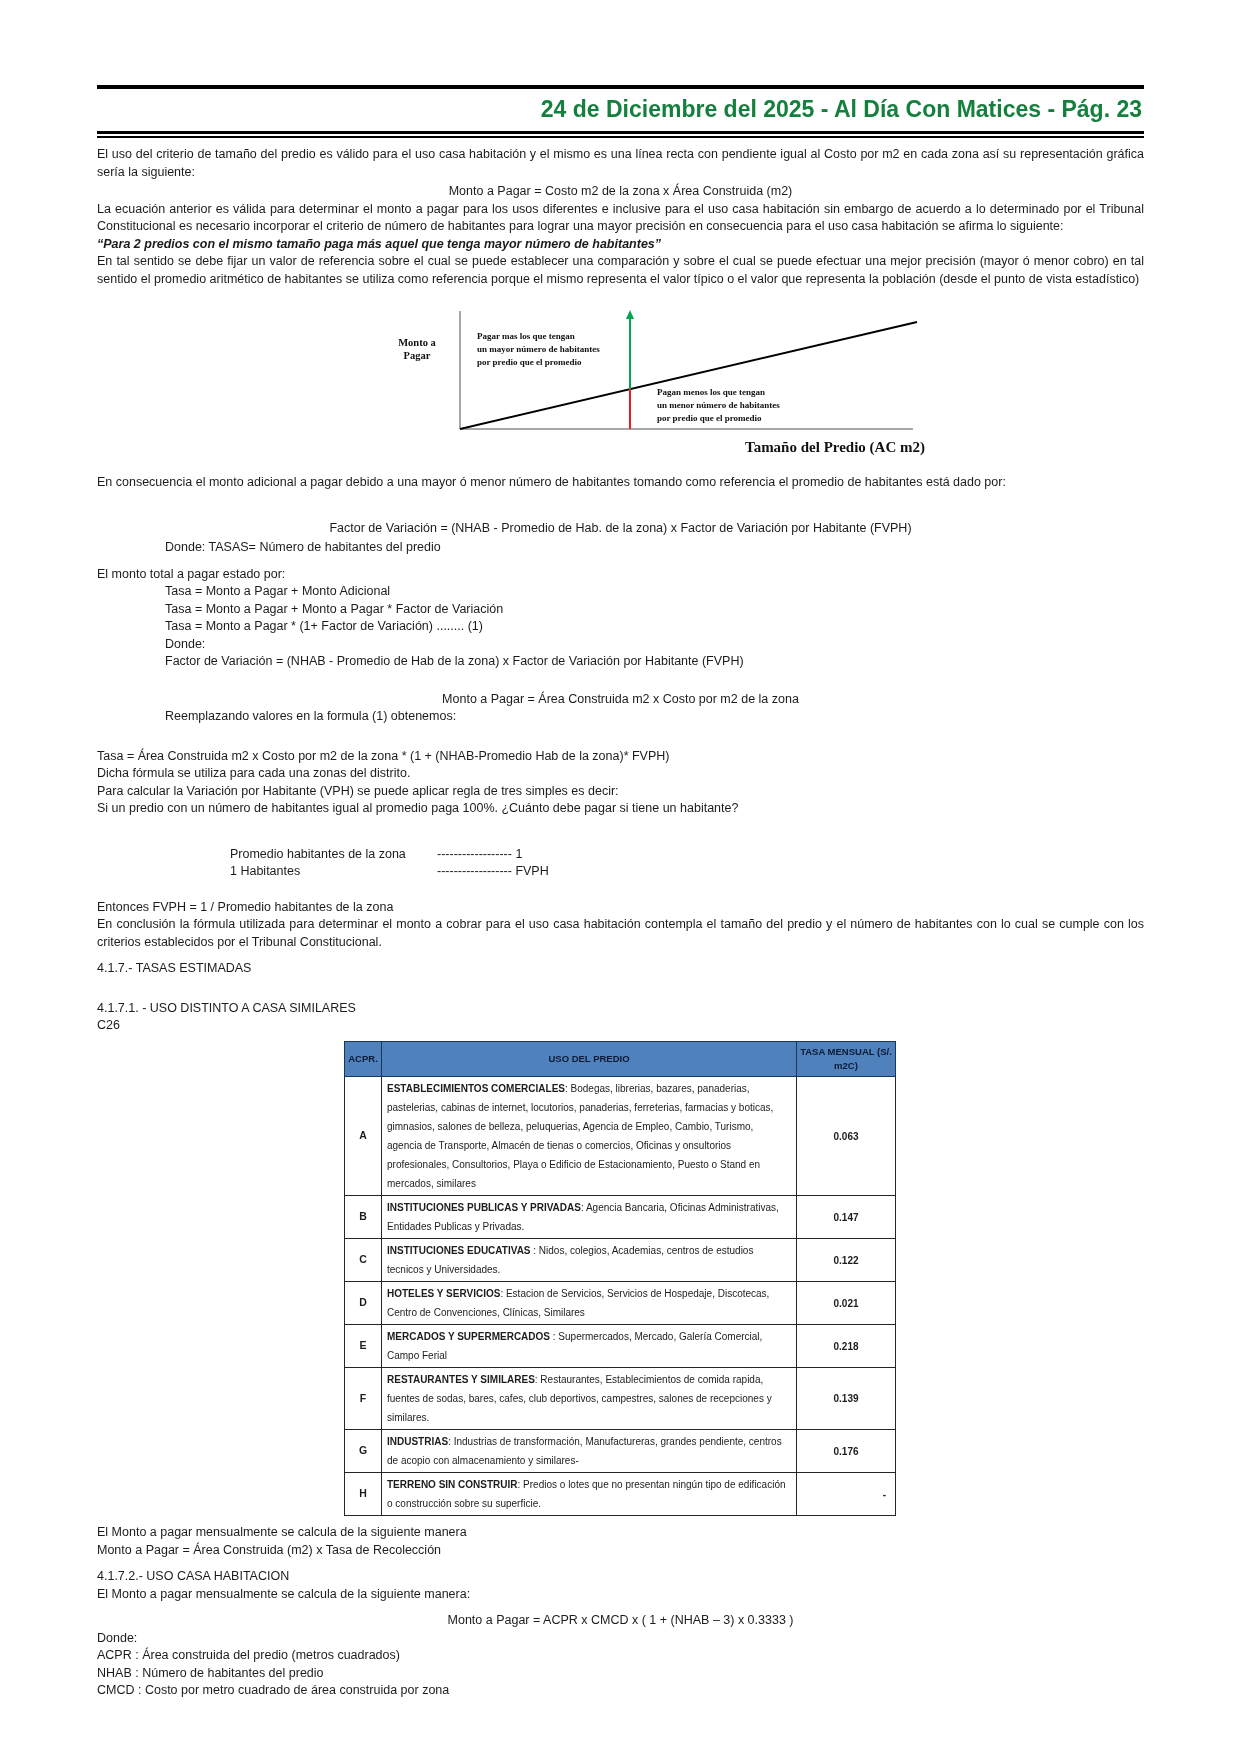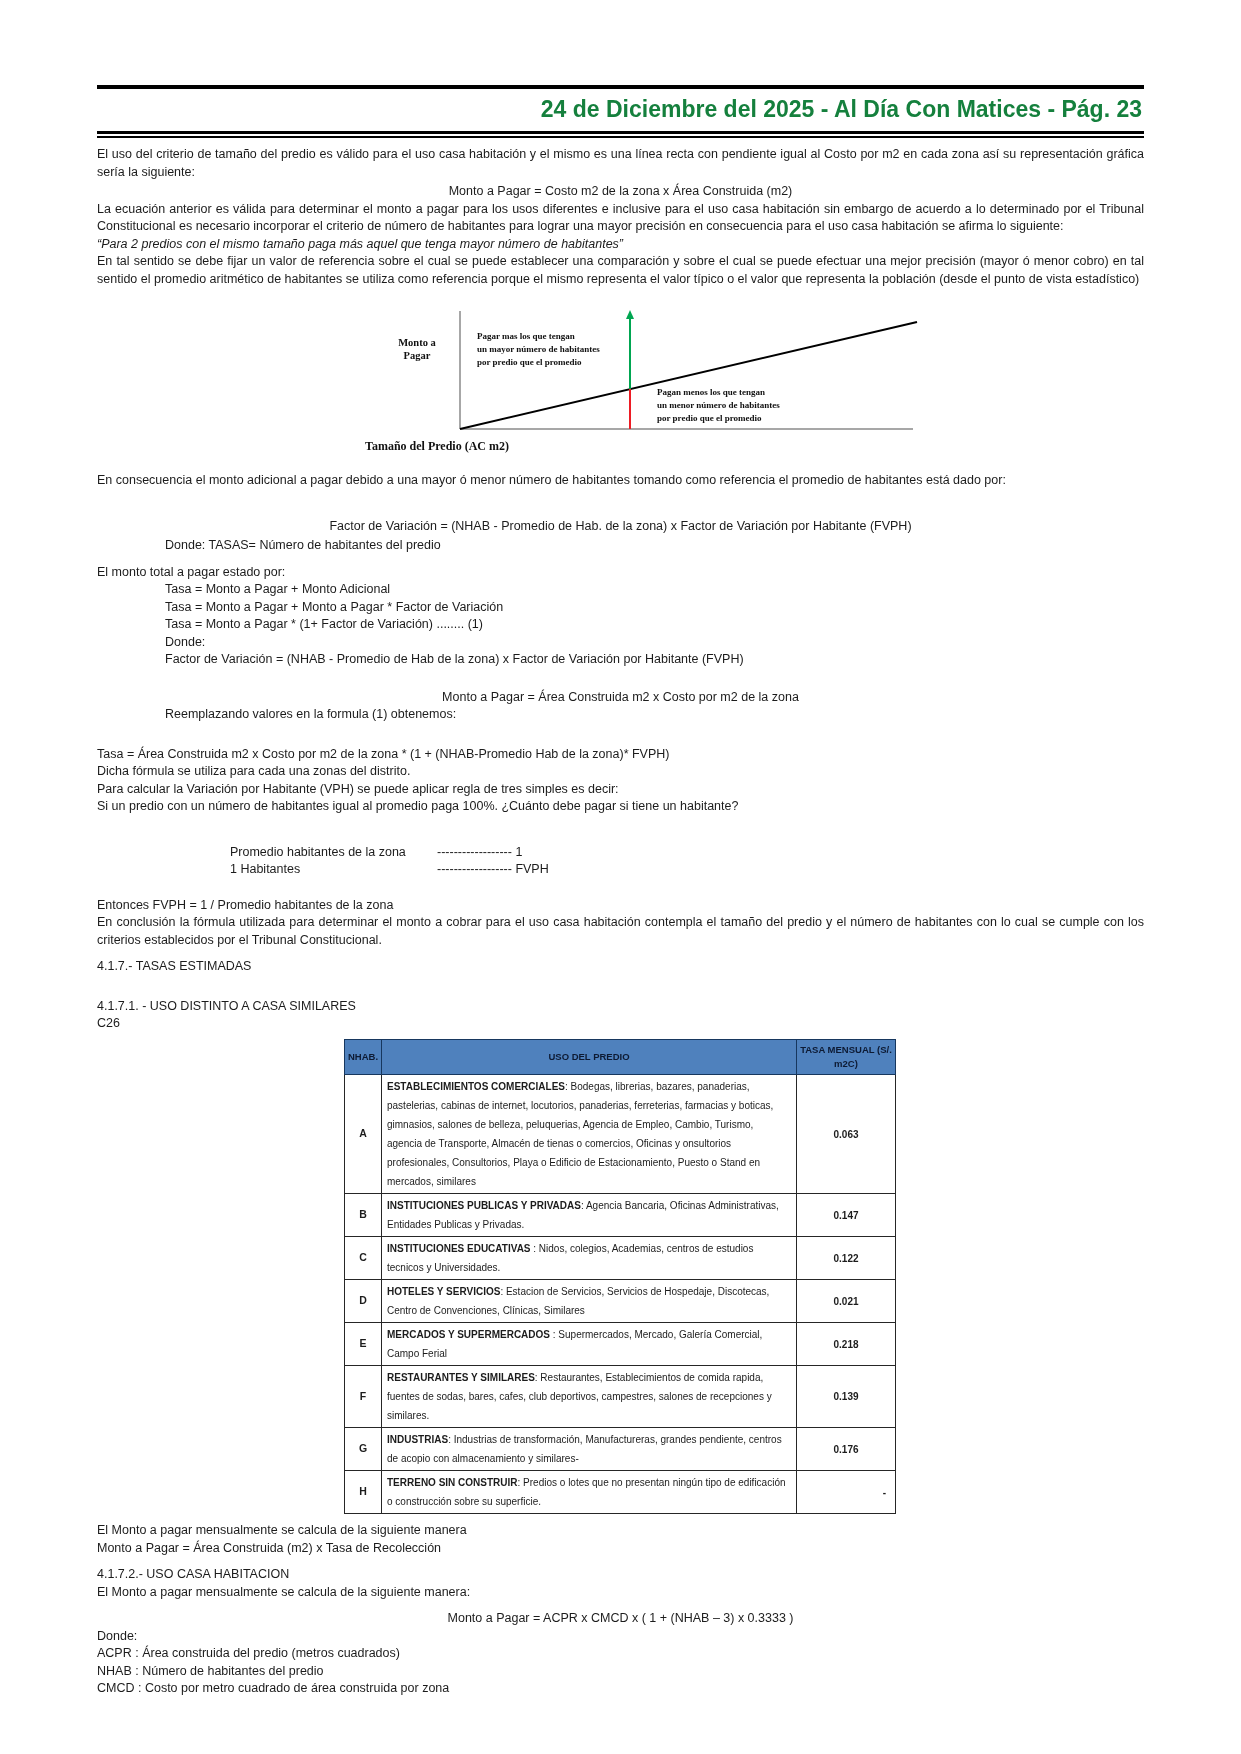--- a/index.html
+++ b/index.html
@@ -22,33 +22,33 @@
     text-align:right;
     font-weight:bold;
     font-size:23px;
     padding:7px 2px 5px 0;
     color:#15803d;
   }
   .body-txt{font-size:12.5px;line-height:17.5px;}
   p{margin:0;}
   .just{text-align:justify;}
   .center{text-align:center;}
-  .boldital{font-weight:normal;font-style:italic;}
+  .boldital{font-weight:bold;font-style:italic;}
   .ind68{padding-left:68px;}
   .mt2{margin-top:2px;}
   .mt8{margin-top:8px;}
   .mt16{margin-top:28px;}
   .mt18{margin-top:18px;}
   .mt20{margin-top:20px;}
   .mt22{margin-top:22px;}
   .mt26{margin-top:9px;}
 
   
   .figure-wrap{margin:20px 0 0 268px;width:560px;font-family:Liberation Serif, serif;}
-  .figure-xlabel{width:560px;text-align:left;font-weight:bold;font-size:12px;margin-top:2px;color:#111;}
+  .figure-xlabel{width:560px;text-align:right;font-weight:bold;font-size:15px;margin-top:2px;color:#111;}
   .fig-ann{font-weight:600;}
 
   
   .regla{padding-left:133px;}
   .regla-row{display:flex;}
   .regla-label{width:207px;flex:none;}
 
   
   .c26-table{
     border-collapse:collapse;
@@ -165,21 +165,21 @@
   </div>
 
   <table class="c26-table">
     <colgroup>
         <col class="col-cat">
         <col class="col-uso">
         <col class="col-tasa">
       </colgroup>
     <thead>
       <tr>
-        <th>NHAB.</th>
+        <th>ACPR.</th>
         <th>USO DEL PREDIO</th>
         <th>TASA MENSUAL (S/. m2C)</th>
       </tr>
     </thead>
     <tbody>
       <tr>
         <td class="cat">A</td>
         <td><span class="row-title">ESTABLECIMIENTOS COMERCIALES</span><span>: Bodegas, librerias, bazares, panaderias, pastelerias, cabinas de internet, locutorios, panaderias, ferreterias, farmacias y boticas, gimnasios, salones de belleza, peluquerias, Agencia de Empleo, Cambio, Turismo, agencia de Transporte, Almacén de tienas o comercios,  Oficinas y onsultorios profesionales, Consultorios, Playa o Edificio de Estacionamiento, Puesto o Stand en mercados, similares</span></td>
         <td class="rate">0.063</td>
       </tr>

